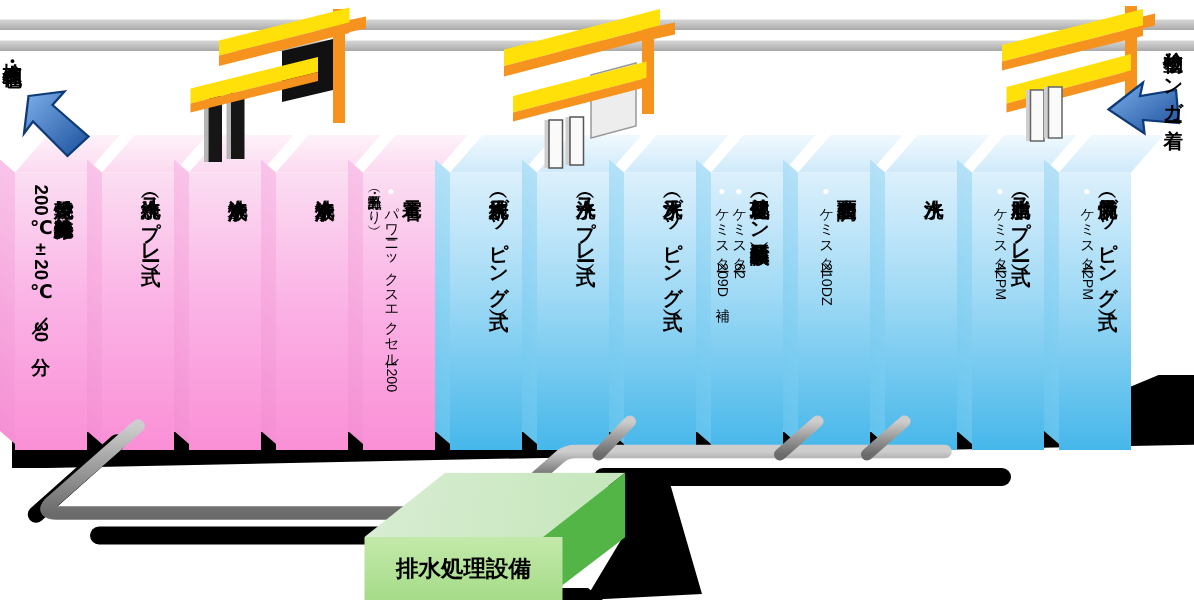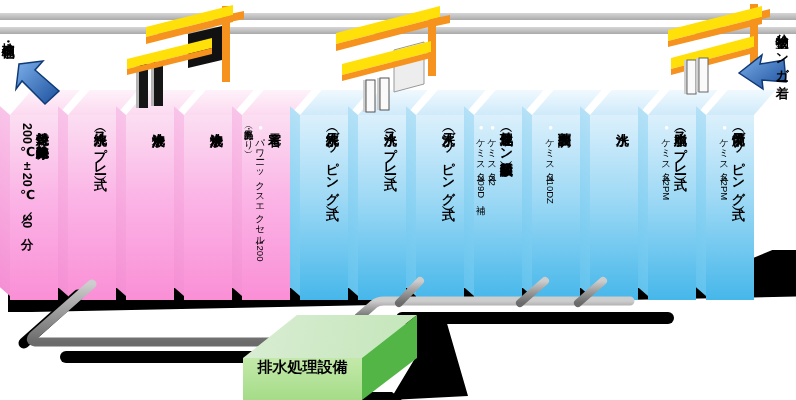--- a/index.html
+++ b/index.html
@@ -39,22 +39,22 @@
   .title{font-size:13px;font-weight:bold;line-height:1.22;}
   .detail{font-size:9.5px;line-height:1.2;}
   .detail.big{font-size:12.5px;font-weight:bold;line-height:1.25;}
   .blt{color:#fff;font-size:8px;}
 
   
   .wbox{position:absolute;left:243px;top:315px;width:174px;height:85px;z-index:3;}
   .wbox .btop{position:absolute;left:0;top:0;width:174px;height:43px;
     background:linear-gradient(100deg,#d9edd3,#c4e6ba);
     clip-path:polygon(0 100%,68.4% 100%,100% 0,31% 0);}
-  .wbox .bfront{position:absolute;left:0;top:43px;width:119px;height:42px;
-    background:linear-gradient(#c3e9aa,#a5dc88);display:flex;align-items:flex-start;justify-content:center;}
+  .wbox .bfront{position:absolute;left:0;top:43px;width:132px;height:42px;
+    background:linear-gradient(#c3e9aa,#a5dc88);display:flex;align-items:center;justify-content:center;}
   .wbox .bside{position:absolute;left:119px;top:0;width:55px;height:85px;background:#52b545;
     clip-path:polygon(0 50.6%,100% 0,100% 50.6%,0 100%);}
   .wbox .blabel{font-size:15px;font-weight:bold;white-space:nowrap;}
 
   svg.overlay{position:absolute;left:0;top:0;z-index:4;pointer-events:none;}
   svg.pipes{position:absolute;left:0;top:0;z-index:2;pointer-events:none;}
 </style>
 </head>
 <body>
 

